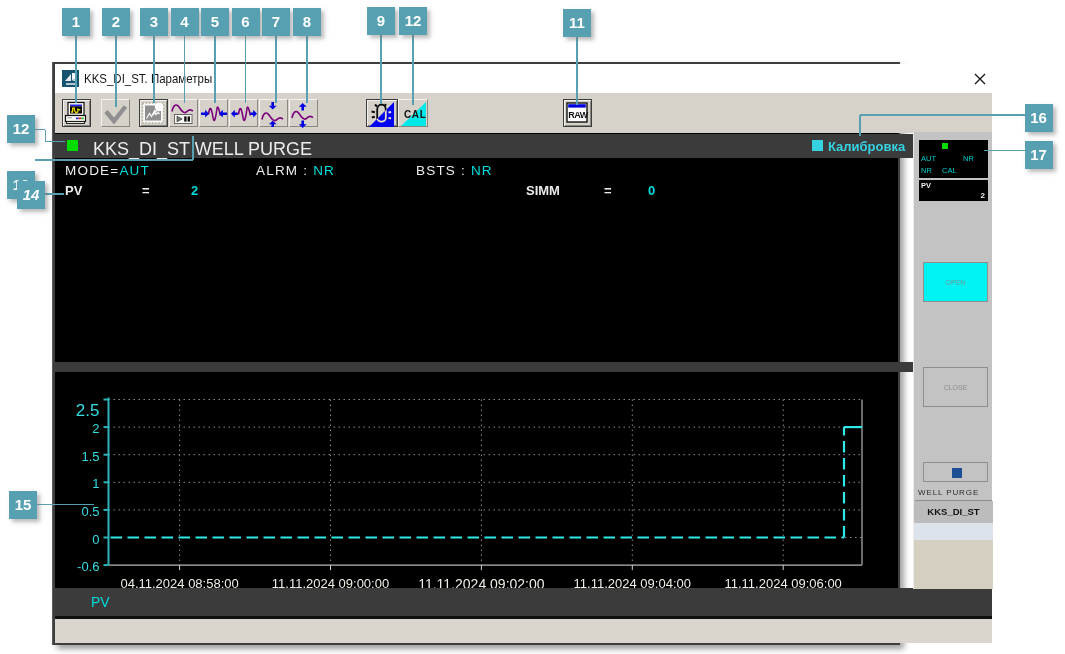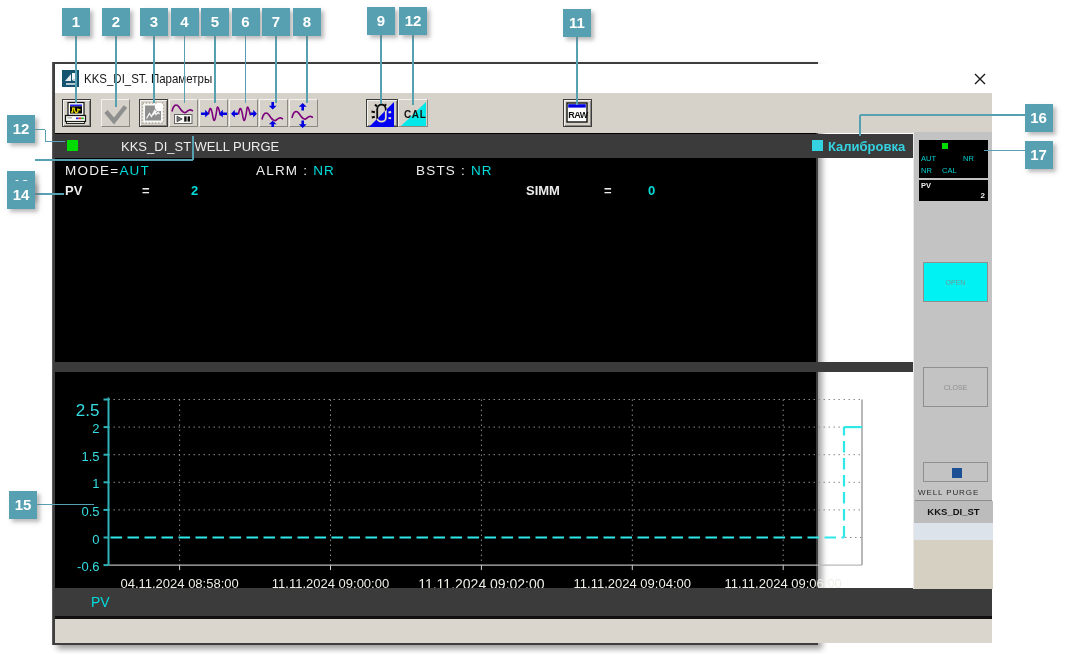--- a/index.html
+++ b/index.html
@@ -5,21 +5,21 @@
 html,body{margin:0;padding:0;background:#ffffff;width:1065px;height:654px;overflow:hidden;
  font-family:"Liberation Sans",sans-serif;}
 *{box-sizing:border-box;}
 .abs{position:absolute;}
 
 .bd{position:absolute;width:28px;height:28px;background:#57a0b1;color:#fff;
  font-weight:bold;font-size:15px;text-align:center;line-height:28px;
  box-shadow:3px 3px 4px rgba(120,120,120,.5);z-index:60;}
 .cl{position:absolute;background:#57a0b1;z-index:59;}
 
-#win{position:absolute;left:53px;top:62px;width:765px;height:583px;
+#win{position:absolute;left:53px;top:62px;width:847px;height:583px;
  border:2px solid #3e3e3e;background:#000;box-shadow:4px 4px 6px rgba(0,0,0,.38);}
 #title{position:absolute;left:0;top:0;width:937px;height:29px;background:#fff;}
 #title .txt{position:absolute;left:29px;top:6.5px;font-size:13.5px;letter-spacing:0;color:#161616;transform:scaleX(0.85);transform-origin:0 0;}
 #toolbar{position:absolute;left:0;top:29px;width:937px;height:40px;background:#d6d2ca;}
 .tbtn{position:absolute;top:6px;width:29px;height:28px;background:#d6d2ca;
  border:1px solid;border-color:#f4f2ee #8a8880 #8a8880 #f4f2ee;}
 .tbtn.outl{border-color:#3c3c3c;box-shadow:inset 1px 1px 0 #f4f2ee, inset -1px -1px 0 #8a8880;}
 
 .dbar{position:absolute;background:#3b3b3b;}
 .wtext{color:#ececec;font-size:13px;}
@@ -139,21 +139,21 @@
         <svg width="26" height="24" style="position:absolute;left:0px;top:1px">
           <rect x="3" y="2" width="20" height="19" fill="#fff" stroke="#111" stroke-width="1.4"></rect>
           <rect x="4.2" y="3.2" width="17.6" height="3.4" fill="#0000e0"></rect>
           <text x="4.2" y="17" font-family="Liberation Sans" font-size="9" font-weight="bold" fill="#111" letter-spacing="-0.5">RAW</text>
         </svg>
       </div>
     </div>
 
   <div class="dbar" style="left:0px;top:70px;width:858px;height:24px;">
     <div class="abs" style="left:12px;top:6px;width:11px;height:11px;background:#00dc00;"></div>
-    <div class="abs wtext" style="left:38px;top:5px;font-size:13px;margin-left:28px;">KKS_DI_ST WELL PURGE</div>
+    <div class="abs wtext" style="left:38px;top:5px;font-size:18px;">KKS_DI_ST WELL PURGE</div>
     <div class="abs" style="left:757px;top:6px;width:11px;height:11px;background:#35d2e2;"></div>
     <div class="abs" style="left:773px;top:5px;font-size:13px;font-weight:bold;color:#35d2e2;">Калибровка</div>
   </div>
 
   <div class="abs wtext" style="left:10px;top:99px;font-size:13.5px;letter-spacing:1.2px;">MODE=<span class="ctext">AUT</span></div>
   <div class="abs wtext" style="left:201px;top:99px;font-size:13.5px;letter-spacing:1.2px;">ALRM : <span class="ctext">NR</span></div>
   <div class="abs wtext" style="left:361px;top:99px;font-size:13.5px;letter-spacing:1.2px;">BSTS : <span class="ctext">NR</span></div>
   <div class="abs wtext" style="left:10px;top:119px;font-weight:bold;">PV</div>
   <div class="abs wtext" style="left:87px;top:119px;font-weight:bold;">=</div>
   <div class="abs ctext" style="left:136px;top:119px;font-weight:bold;font-size:13px;">2</div>
@@ -248,21 +248,21 @@
     <div class="bd" style="left:170.5px;top:8px;">4</div>
     <div class="bd" style="left:201px;top:8px;">5</div>
     <div class="bd" style="left:231.5px;top:8px;">6</div>
     <div class="bd" style="left:262px;top:8px;">7</div>
     <div class="bd" style="left:293px;top:8px;">8</div>
     <div class="bd" style="left:367px;top:7px;">9</div>
     <div class="bd" style="left:399px;top:7px;">12</div>
     <div class="bd" style="left:563px;top:9px;">11</div>
     <div class="bd" style="left:7px;top:115px;">12</div>
     <div class="bd" style="left:7px;top:147px;margin-top:24px;">13</div>
-    <div class="bd" style="left:7px;top:180.5px;">14</div>
+    <div class="bd" style="left:17px;top:180.5px;font-style:italic;">14</div>
     <div class="bd" style="left:9px;top:490.5px;">15</div>
     <div class="bd" style="left:1024.5px;top:103.5px;">16</div>
     <div class="bd" style="left:1024.5px;top:140.5px;">17</div>
     <div class="cl" style="left:75.25px;top:36px;width:1.5px;height:67px;"></div>
     <div class="cl" style="left:115.25px;top:36px;width:1.5px;height:71px;"></div>
     <div class="cl" style="left:153.25px;top:36px;width:1.5px;height:67px;"></div>
     <div class="cl" style="left:183.75px;top:36px;width:1.5px;height:67px;"></div>
     <div class="cl" style="left:214.25px;top:36px;width:1.5px;height:67px;"></div>
     <div class="cl" style="left:244.75px;top:36px;width:1.5px;height:67px;"></div>
     <div class="cl" style="left:275.25px;top:36px;width:1.5px;height:67px;"></div>

